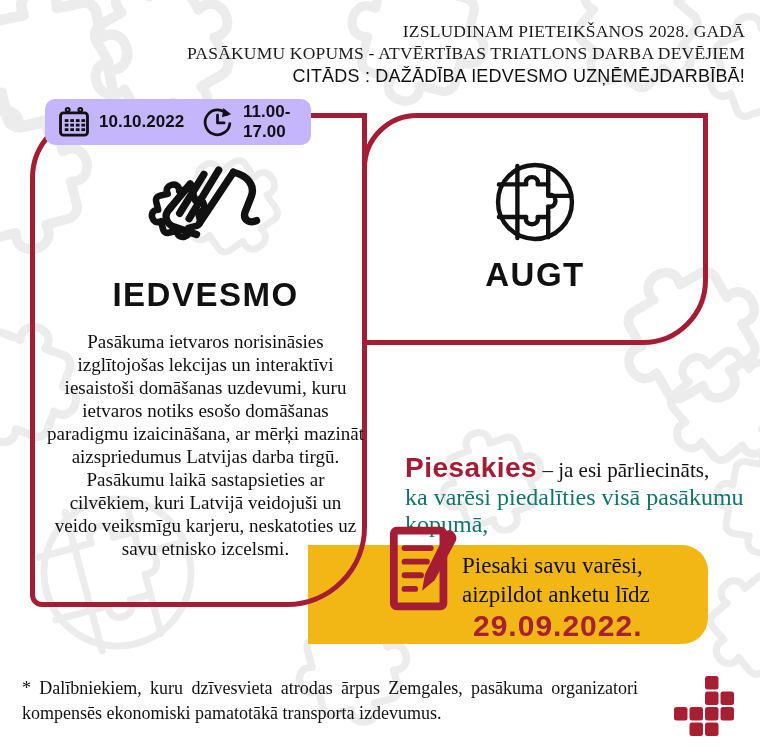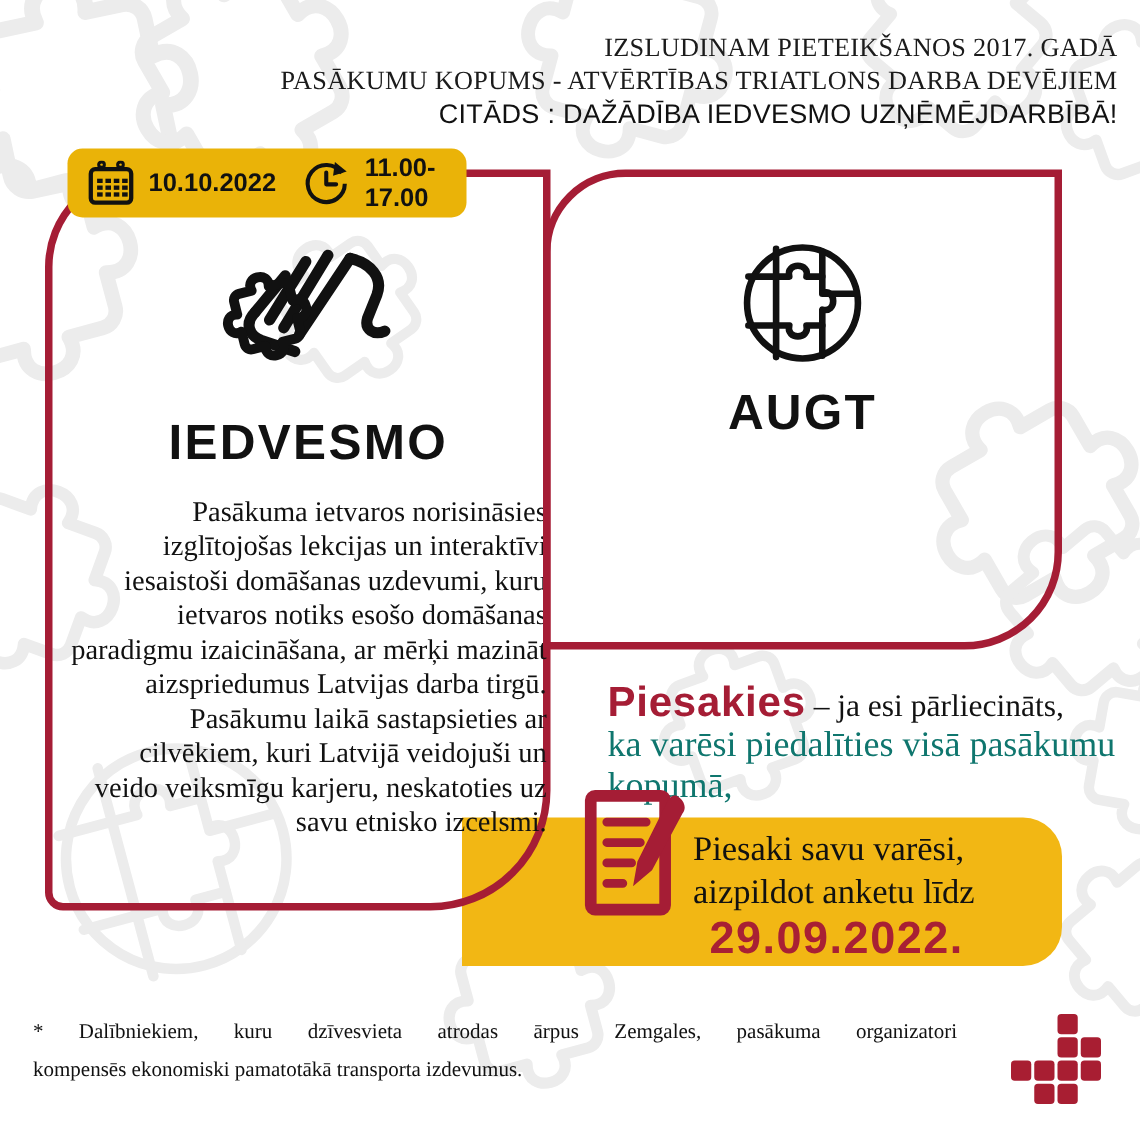--- a/index.html
+++ b/index.html
@@ -24,46 +24,46 @@
     font-size:17.5px; line-height:22px; letter-spacing:0.2px; color:#1b1b1b;
   }
   .header .h-bold {
     font-family:"Liberation Sans", sans-serif;
     font-weight:normal; font-size:18px; line-height:24px; letter-spacing:0.2px; color:#111;
   }
 
   
   .badge {
     position:absolute; left:45px; top:99px; width:266px; height:46px;
-    background:#eab308; border-radius:10px;
+    background:#c4b5fd; border-radius:10px;
     display:flex; align-items:center; gap:9px; padding:0 13px; box-sizing:border-box;
     font-family:"Liberation Sans", sans-serif; font-weight:bold; font-size:17px;
     z-index:5; color:#111;
   }
   .badge svg { flex:0 0 auto; }
   .badge .time-icon { margin-left:8px; }
 
   
   .card { position:absolute; border:5px solid #A51D35; box-sizing:border-box; background:transparent; z-index:2; }
   .card-left  { left:30px;  top:113px; width:337px; height:494px; border-radius:65px 0 80px 12px; }
-  .card-right { left:362px; top:113px; width:346px; height:320px; border-radius:55px 0 65px 0; }
+  .card-right { left:362px; top:113px; width:346px; height:232px; border-radius:55px 0 65px 0; }
 
   .card-inner { position:absolute; left:0; right:0; display:flex; flex-direction:column; align-items:center; }
   .card-left  .card-inner { top:30px; padding-left:14px; }
   .card-right .card-inner { top:40px; }
 
   .card-title {
     font-family:"Liberation Sans", sans-serif; font-weight:bold;
     font-size:33px; letter-spacing:1.5px; color:#111; margin-top:10px;
   }
   .card-body {
     font-family:"Liberation Serif", serif;
     font-size:19px; line-height:23px; text-align:center; color:#111; margin-top:16px;
   }
-  .card-left  .card-body { width:318px;text-align:right; }
+  .card-left  .card-body { width:318px; }
   .card-right .card-body { width:318px; margin-top:22px; }
 
   
   .apply { position:absolute; left:405px; top:452px; width:352px; z-index:3; }
   .apply-lead {
     font-family:"Liberation Sans", sans-serif; font-weight:bold;
     font-size:28px; color:#A51D35; letter-spacing:0.5px;
   }
   .apply-rest { font-family:"Liberation Serif", serif; font-size:21px; color:#111; }
   .apply-line2 { font-family:"Liberation Serif", serif; font-size:24px; line-height:27px; color:#0f766e; }
@@ -76,21 +76,21 @@
   .cta-text { position:absolute; left:462px; top:551px; z-index:3; }
   .cta-line { font-family:"Liberation Serif", serif; font-size:23px; line-height:29px; color:#111; }
   .cta-deadline {
     font-family:"Liberation Sans", sans-serif; font-weight:bold;
     font-size:30px; line-height:34px; color:#A82034; letter-spacing:1px;margin-left:11px;
   }
   .cta-icon { position:absolute; left:388px; top:521px; z-index:3; }
 
   
   .footnote { position:absolute; left:22px; top:676px; width:616px; z-index:3;
-    font-family:"Liberation Serif", serif; font-size:14px; line-height:25px; color:#111; }
+    font-family:"Liberation Serif", serif; font-size:18px; line-height:25px; color:#111; }
   .fn1 { text-align:justify; text-align-last:justify; }
 
   
   .logo { position:absolute; left:674px; top:676px; z-index:3; }
 </style>
 </head>
 <body>
 
 <div class="page">
 
@@ -151,21 +151,21 @@
       </svg>
     <svg class="wm" style="left:420px;top:415px" width="140" height="140" viewBox="0 0 100 100">
         <use href="#puz" stroke-width="5" transform="rotate(160 50 50)"></use>
       </svg>
     <svg class="wm" style="left:688px;top:548px" width="145" height="145" viewBox="0 0 100 100">
         <use href="#puz" stroke-width="5" transform="rotate(-40 50 50)"></use>
       </svg>
   </div>
 
   <div class="header">
-    <div class="h-serif">IZSLUDINAM PIETEIKŠANOS 2017. GADĀ</div>
+    <div class="h-serif">IZSLUDINAM PIETEIKŠANOS 2028. GADĀ</div>
     <div class="h-serif">PASĀKUMU KOPUMS - ATVĒRTĪBAS TRIATLONS DARBA DEVĒJIEM</div>
     <div class="h-bold">CITĀDS : DAŽĀDĪBA IEDVESMO UZŅĒMĒJDARBĪBĀ!</div>
   </div>
 
   <div class="badge">
     <svg width="32" height="31" viewBox="0 0 38 36">
       <rect x="3" y="6.5" width="32" height="26.5" rx="3.5" fill="none" stroke="#111" stroke-width="3.4"></rect>
       <path d="M11.5,5 c-3,0 -3,-4.2 0,-4.2 c3,0 3,4.2 0,4.2 M26.5,5 c-3,0 -3,-4.2 0,-4.2 c3,0 3,4.2 0,4.2" fill="none" stroke="#111" stroke-width="2.4"></path>
       <g fill="#111">
         <rect x="8" y="14" width="4.4" height="3.4"></rect>

